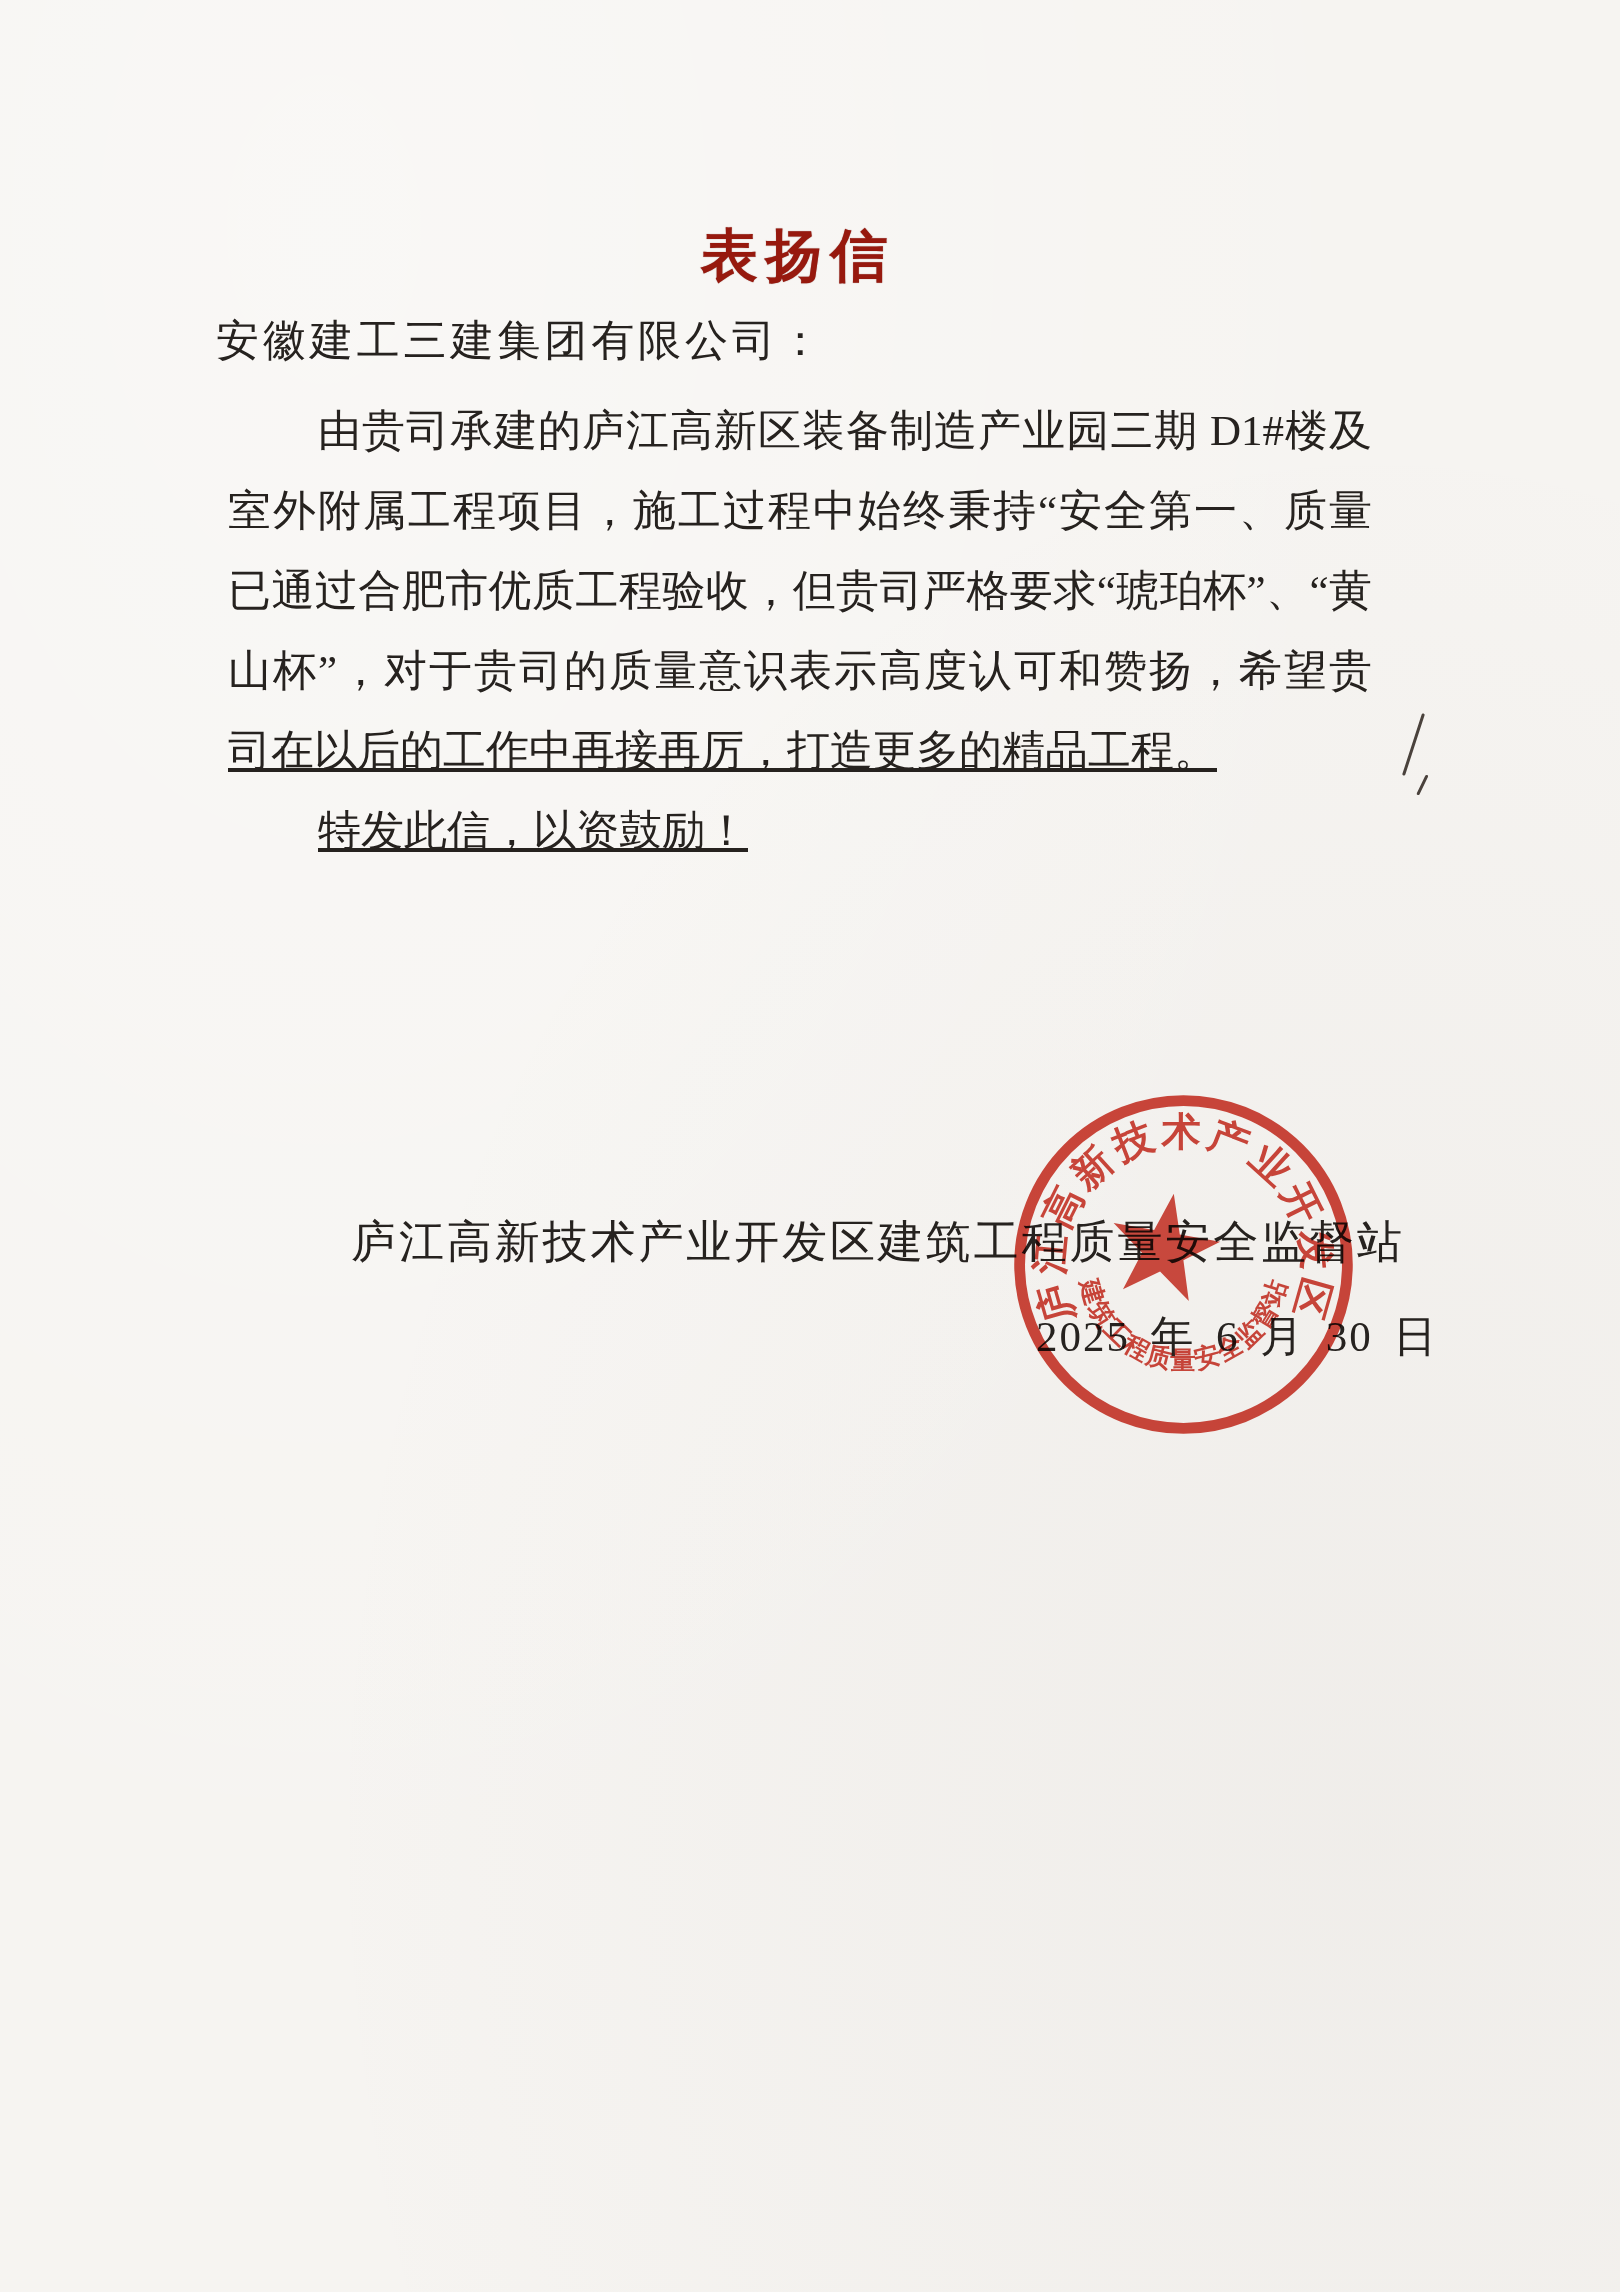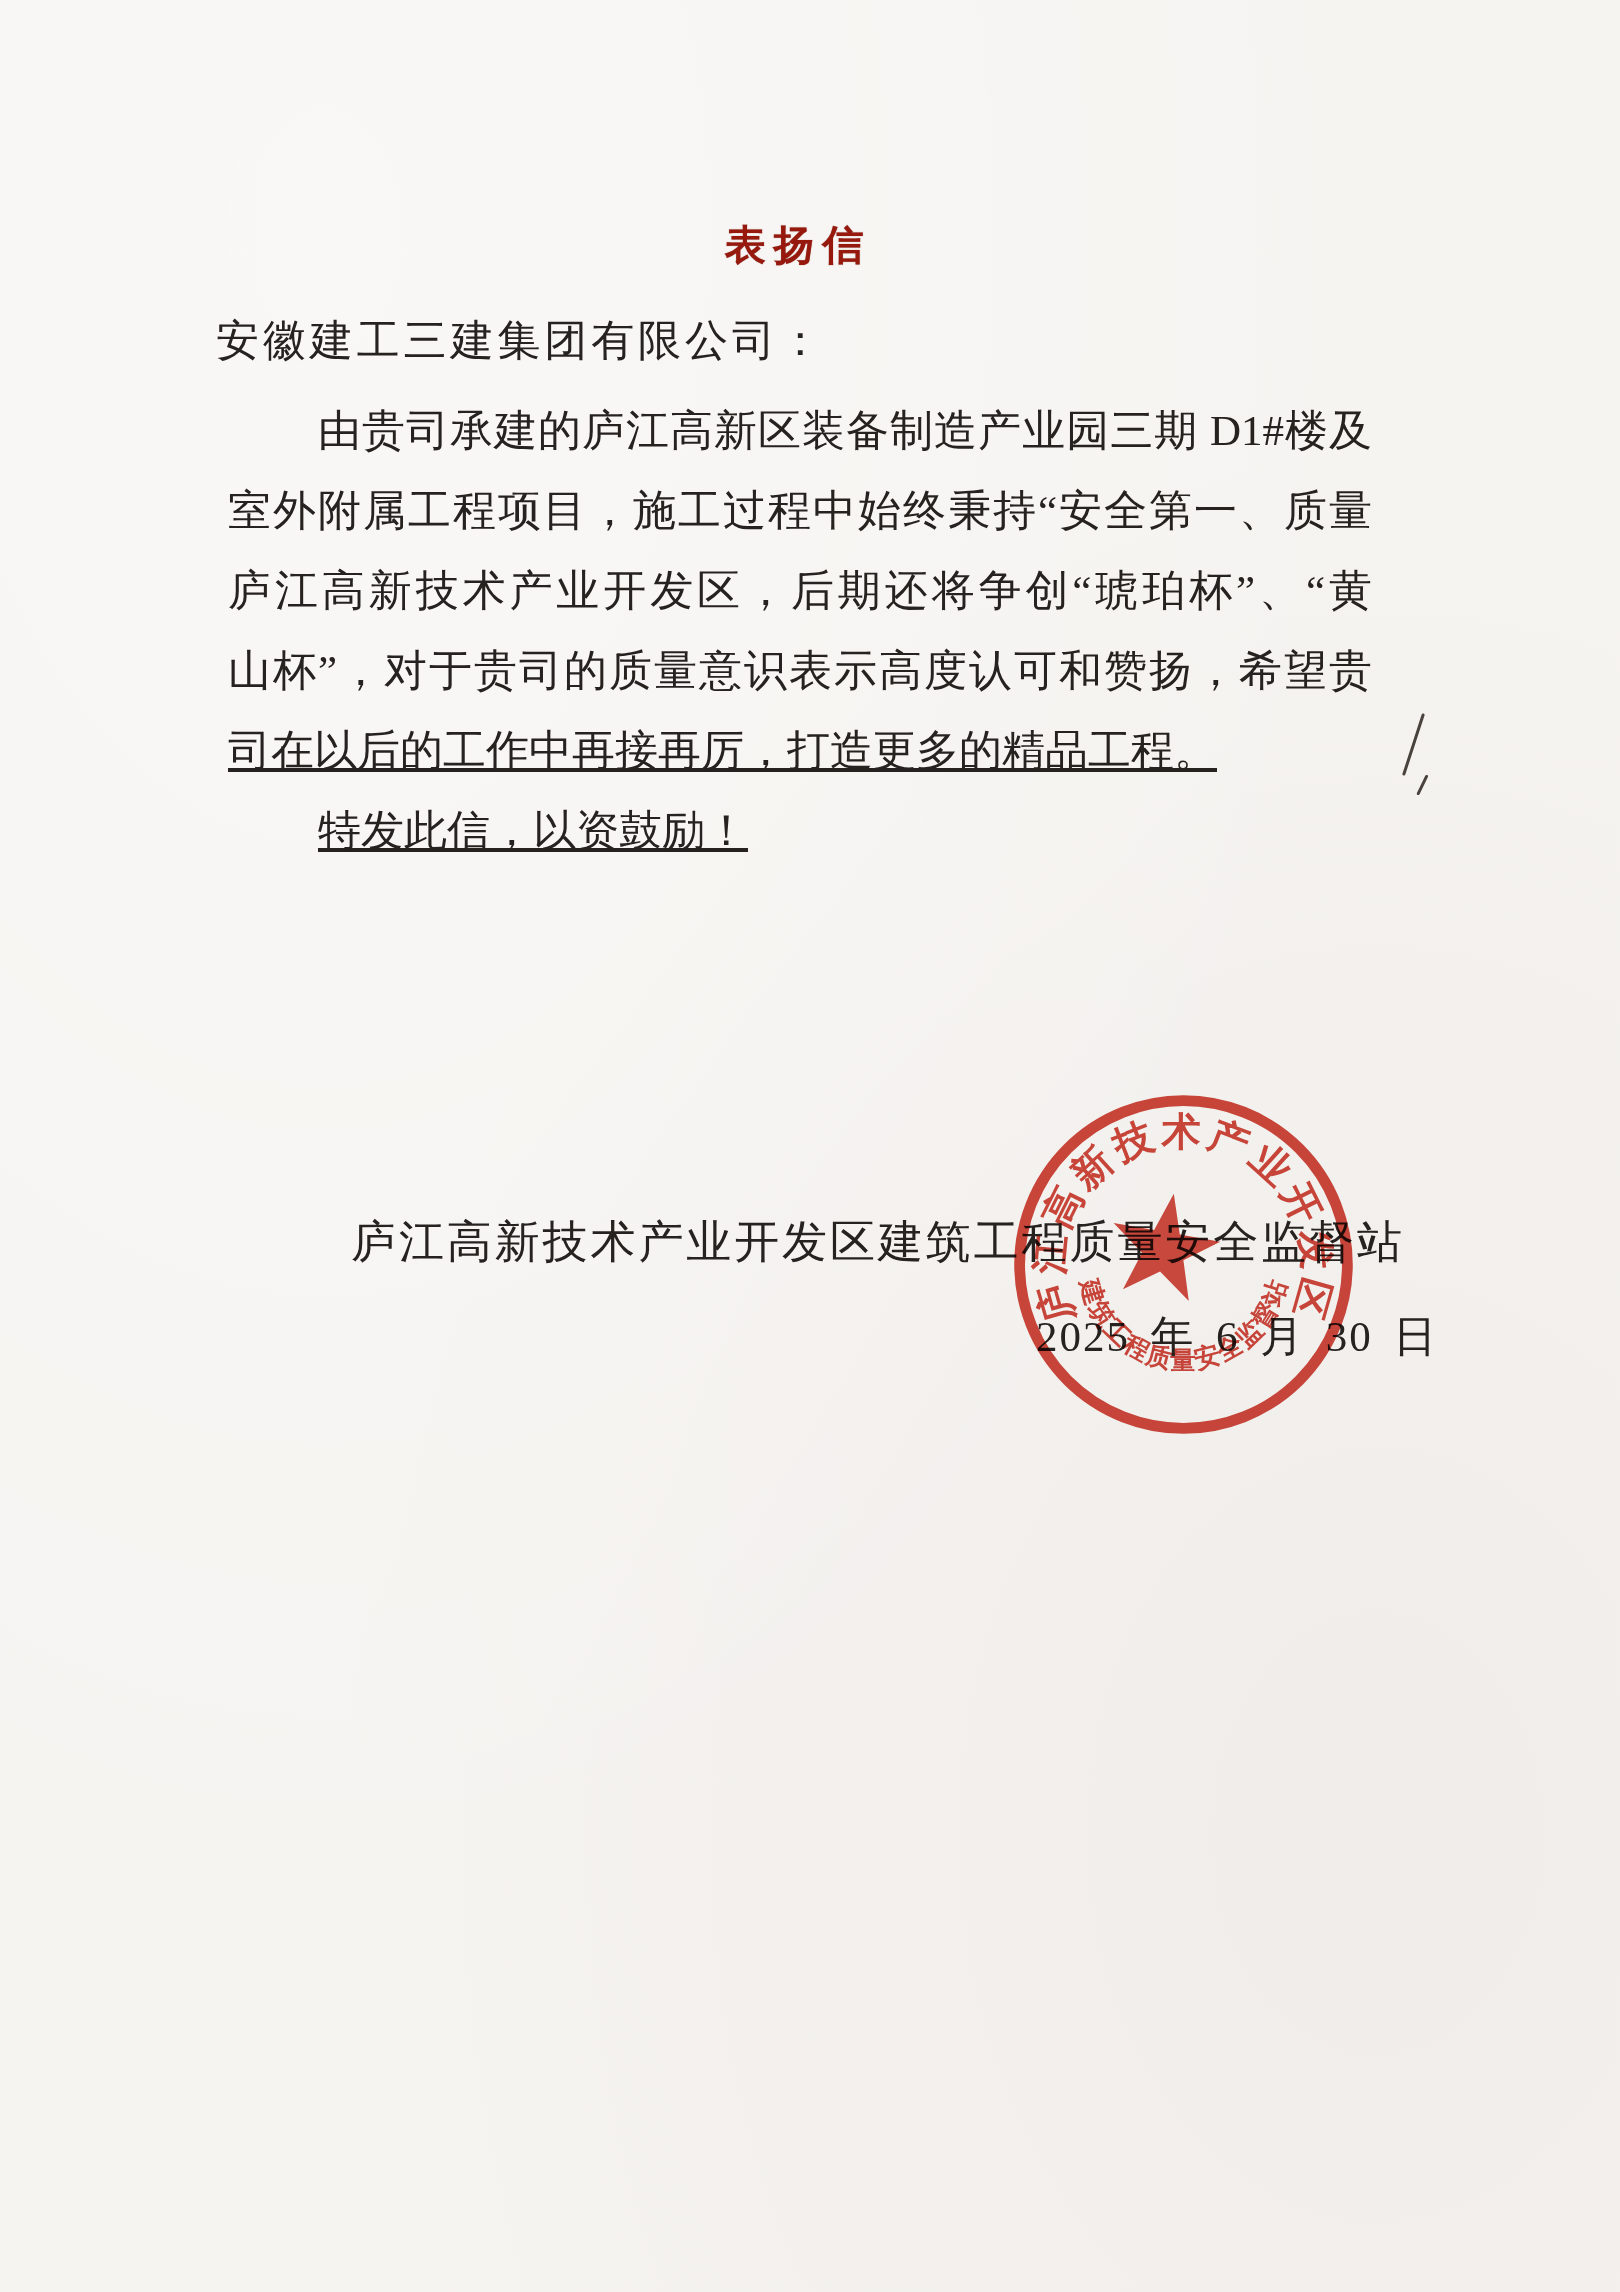--- a/index.html
+++ b/index.html
@@ -15,21 +15,21 @@
     background:
       radial-gradient(ellipse at 20% 10%, rgba(255,255,255,.35), rgba(255,255,255,0) 60%),
       radial-gradient(ellipse at 85% 80%, rgba(120,110,100,.05), rgba(120,110,100,0) 55%),
       #f6f4f1;
     color:#26221f;
   }
   .title{
     position:absolute;
     top:218px;left:0;width:1596px;
     text-align:center;
-    font-size:41px;
+    font-size:57px;
     font-weight:bold;
     letter-spacing:7.8px;
     color:#97190e;
     text-shadow:0 0 1px rgba(90,10,5,.6);
   }
   .salutation{
     position:absolute;
     left:216px;top:312px;
     font-size:43px;
     letter-spacing:3.9px;
@@ -97,21 +97,21 @@
 
 <div class="page">
 
   <div class="title">表扬信</div>
 
   <div class="salutation">安徽建工三建集团有限公司：</div>
 
   <div class="body-block">
     <div class="body-line indent">由贵司承建的庐江高新区装备制造产业园三期 D1#楼及</div>
     <div class="body-line">室外附属工程项目，施工过程中始终秉持“安全第一、质量</div>
-    <div class="body-line">庐江高新技术产业开发区，后期还将争创“琥珀杯”、“黄</div>
+    <div class="body-line">已通过合肥市优质工程验收，但贵司严格要求“琥珀杯”、“黄</div>
     <div class="body-line">山杯”，对于贵司的质量意识表示高度认可和赞扬，希望贵</div>
     <div class="body-line no-stretch">司在以后的工作中再接再厉，打造更多的精品工程。</div>
     <div class="body-line no-stretch indent">特发此信，以资鼓励！</div>
   </div>
 
   <div class="signature">庐江高新技术产业开发区建筑工程质量安全监督站</div>
 
   <div class="date">2025 年 6 月 30 日</div>
 
   <div class="pen-mark pen-slash"></div>

